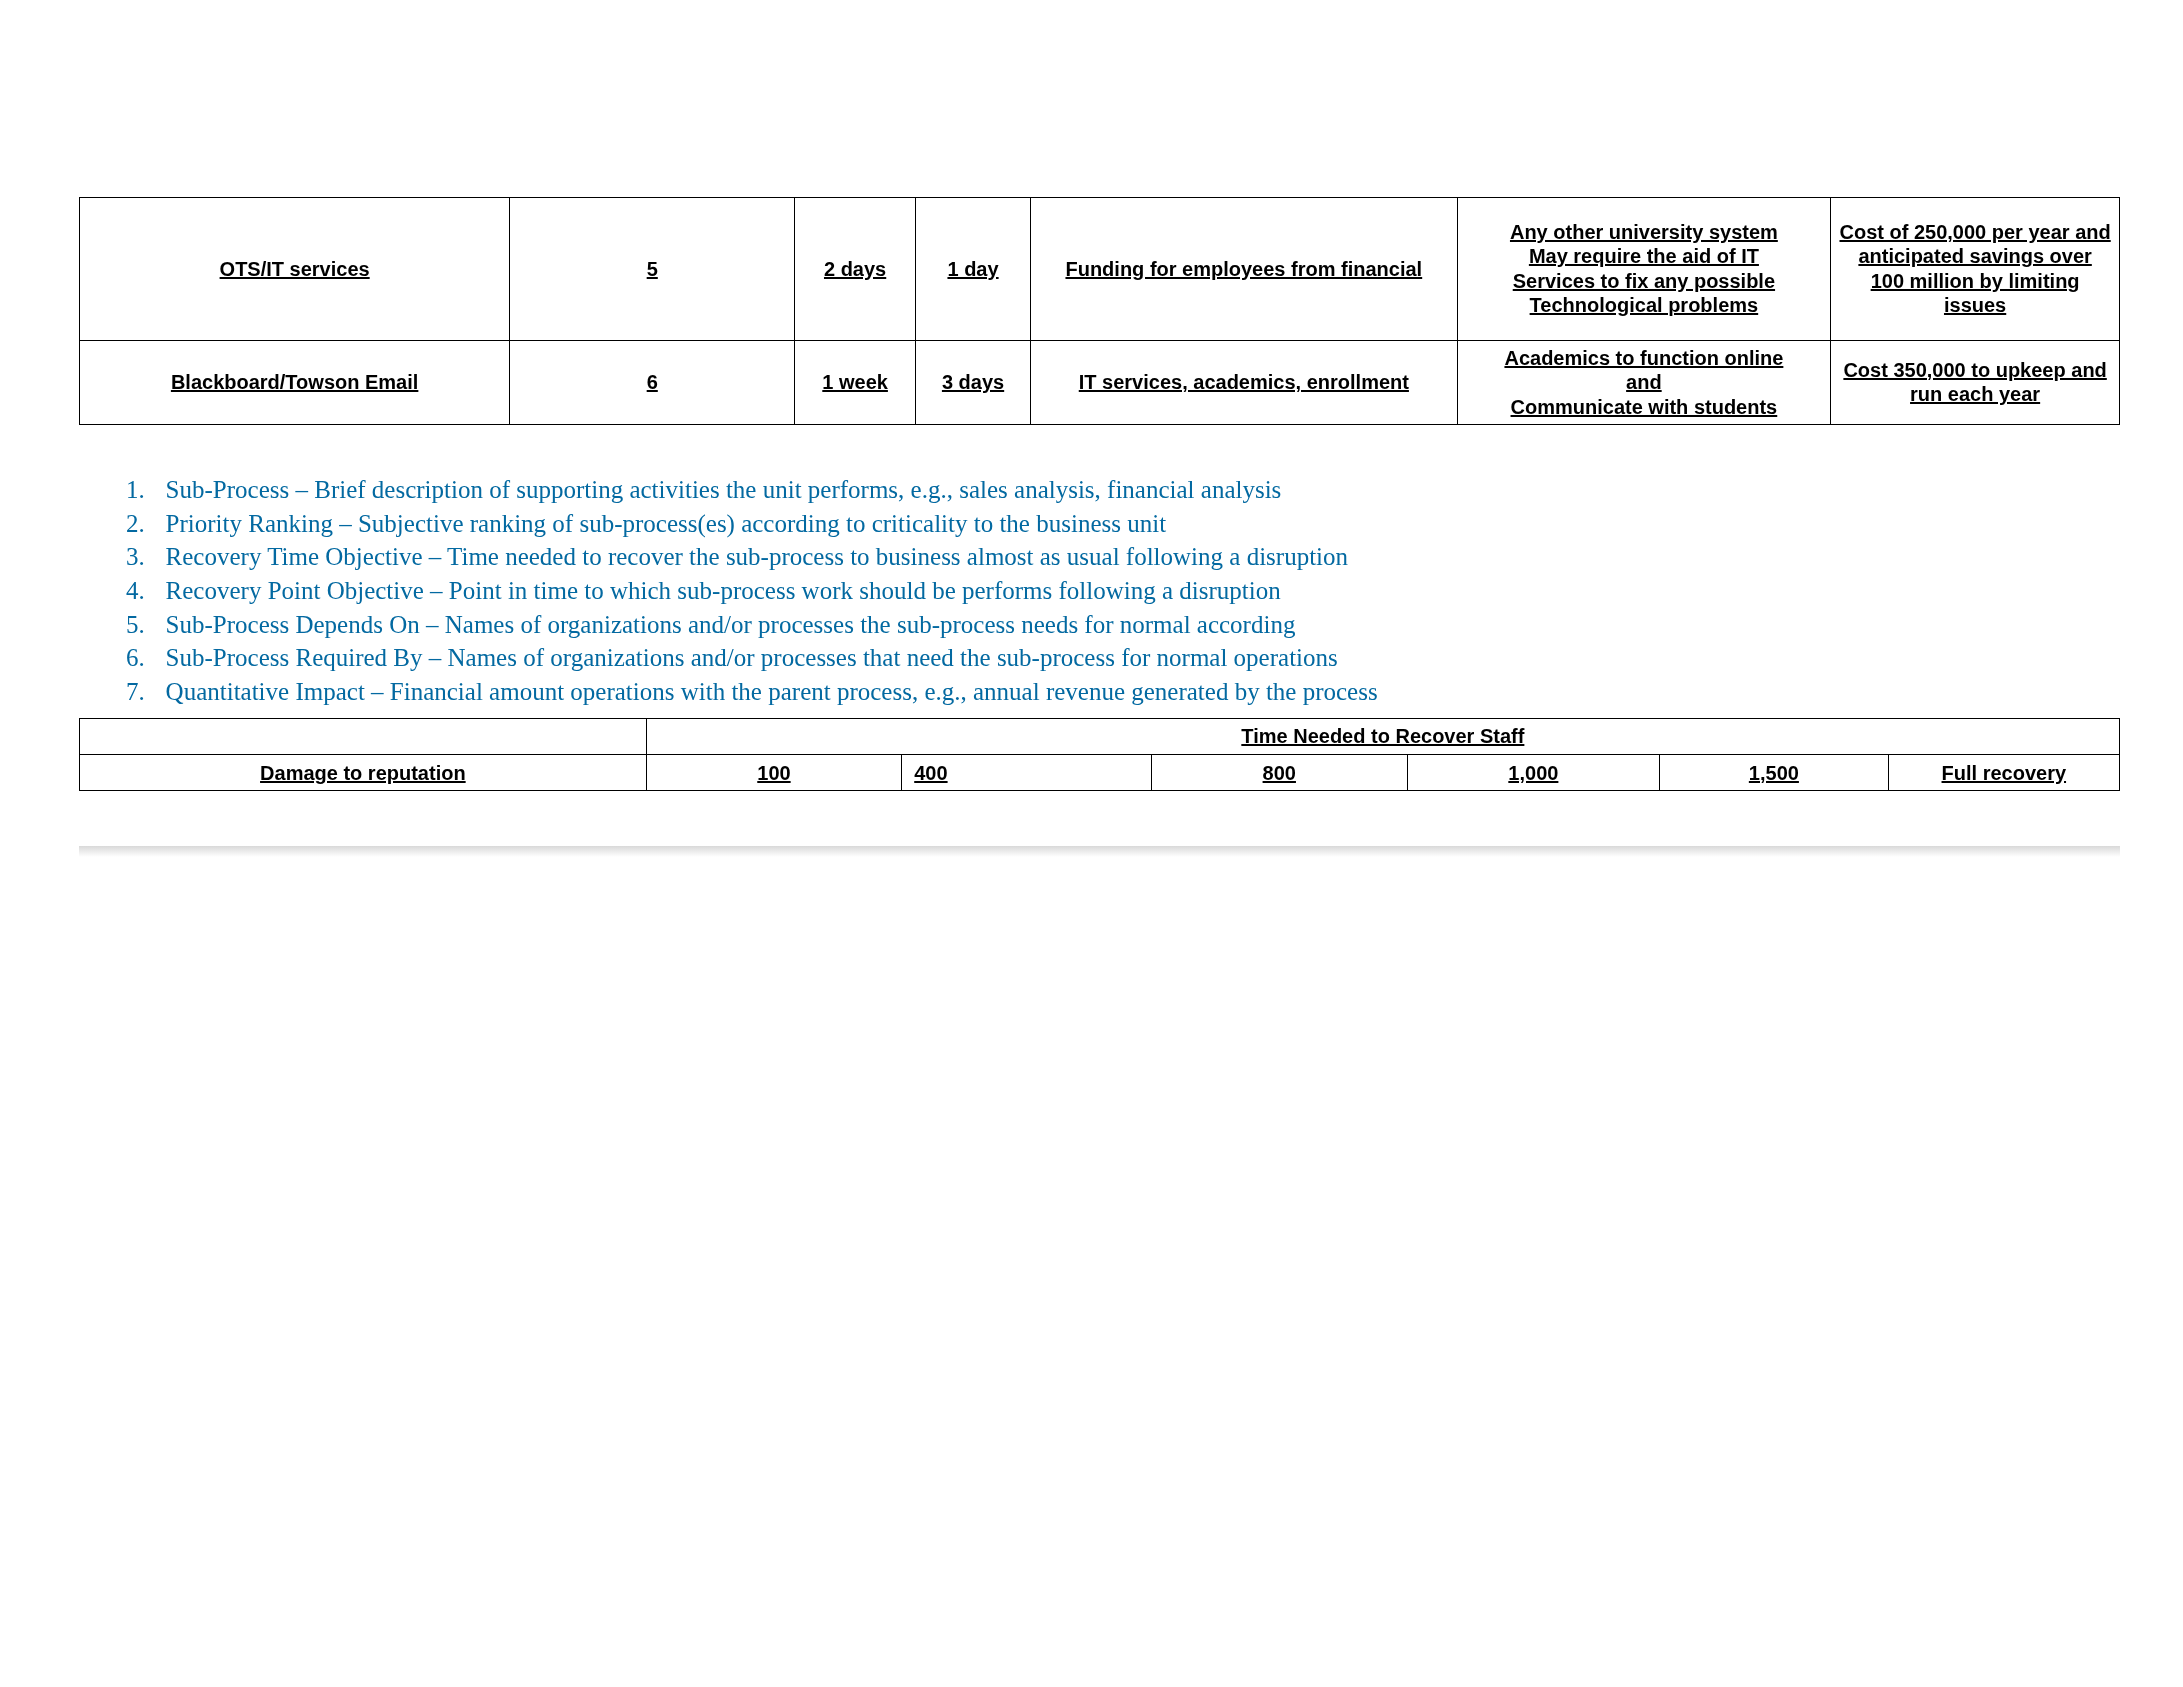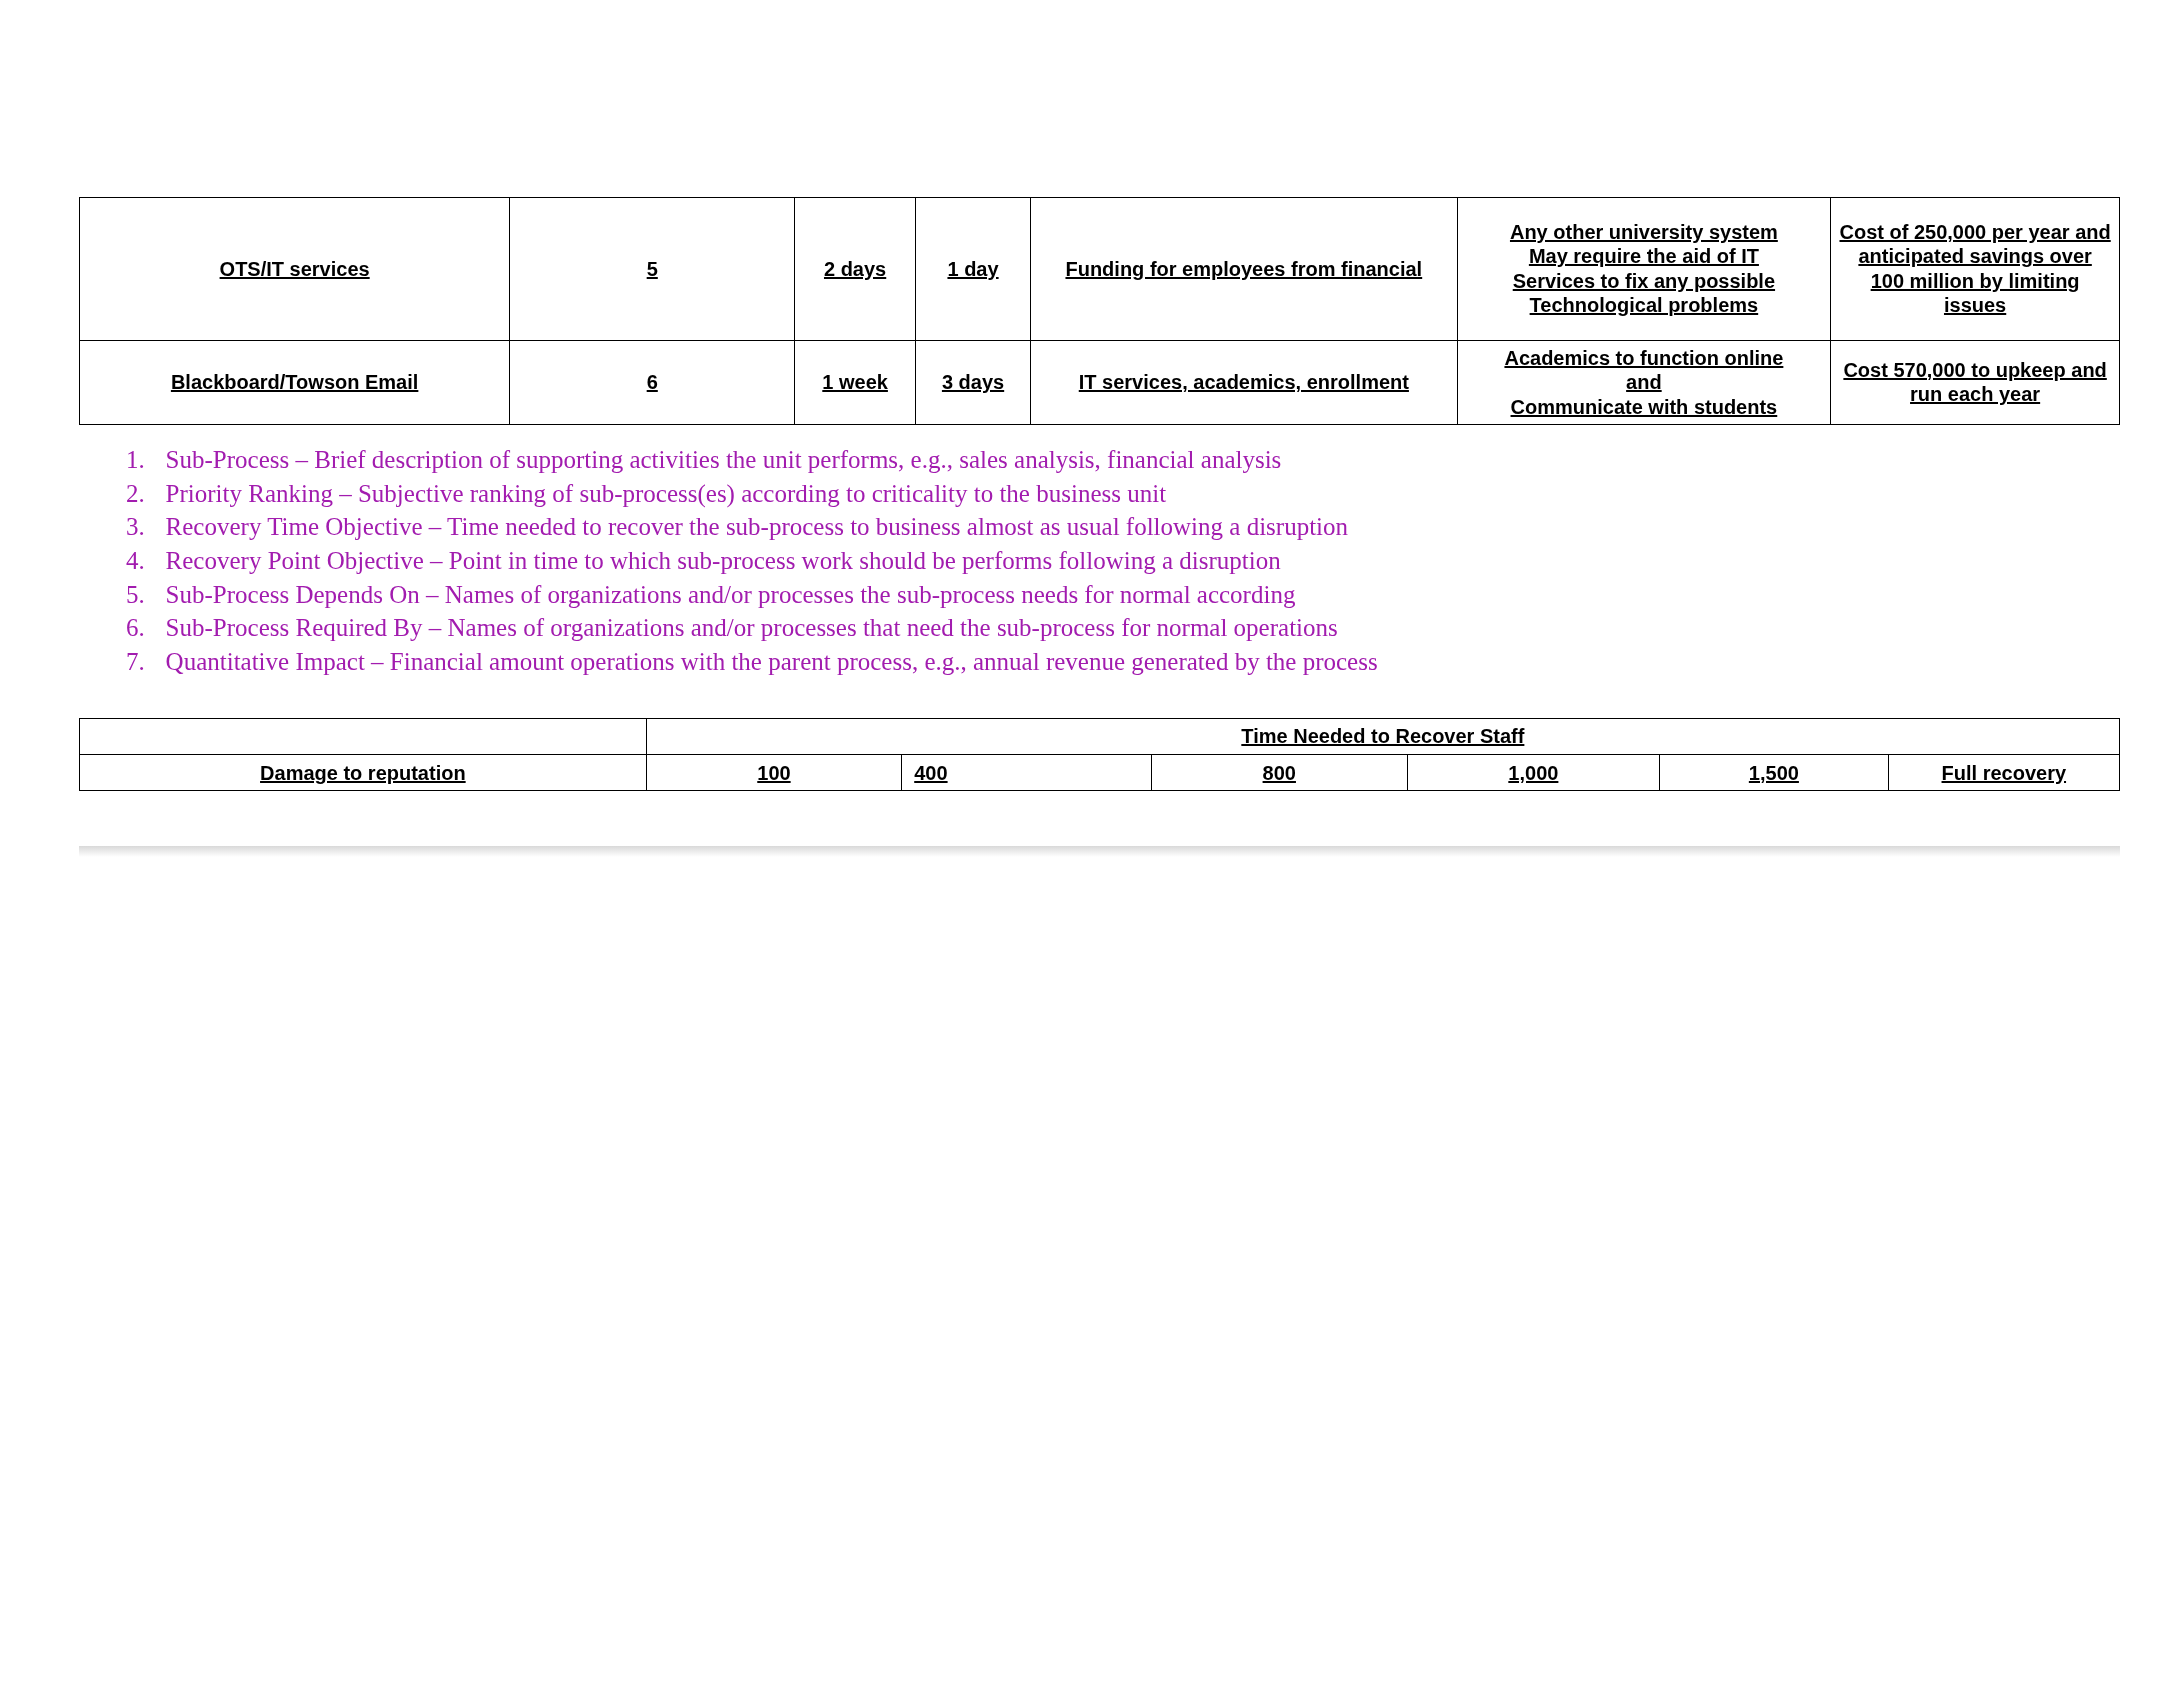--- a/index.html
+++ b/index.html
@@ -53,29 +53,29 @@
     width: 2041px;
   }
   #table-top td { padding: 5.3px 8px; }
   #table-top tr.row-ots td { height: 131px; }
   #table-top tr.row-bb  td { height: 66px; }
 
   
   #definition-list {
     position: absolute;
     left: 99px;
-    top: 443px;
+    top: 473px;
     width: 1753px;
     margin: 0;
     padding: 0 0 0 52px;
     list-style-type: decimal;
     font-family: "Liberation Serif", serif;
     font-size: 25px;
     line-height: 1.32;
-    color: #a21caf;
+    color: #0369a1;
   }
   #definition-list li {
     padding-left: 14.6px;
     margin: 0 0 0.7px 0;
     white-space: nowrap;
   }
 
   
   #table-impact {
     position: absolute;
@@ -163,21 +163,21 @@
       </tr>
       <tr class="row-bb">
         <td>Blackboard/Towson Email</td>
         <td>6</td>
         <td>1 week</td>
         <td>3 days</td>
         <td>IT services, academics, enrollment</td>
         <td style="white-space:pre-line;margin-left:23px;">Academics to function online
 and
 Communicate with students</td>
-        <td>Cost 570,000 to upkeep and run each year</td>
+        <td>Cost 350,000 to upkeep and run each year</td>
       </tr>
     </tbody>
   </table>
 
   <ol id="definition-list">
     <li>Sub-Process – Brief description of supporting activities the unit performs, e.g., sales analysis, financial analysis</li>
     <li>Priority Ranking – Subjective ranking of sub-process(es) according to criticality to the business unit</li>
     <li>Recovery Time Objective – Time needed to recover the sub-process to business almost as usual following a disruption</li>
     <li>Recovery Point Objective – Point in time to which sub-process work should be performs following a disruption</li>
     <li>Sub-Process Depends On – Names of organizations and/or processes the sub-process needs for normal according</li>

